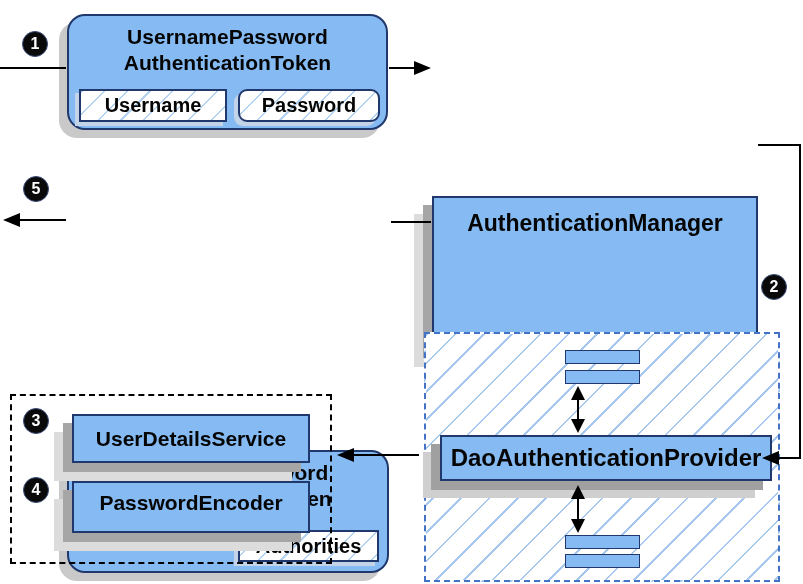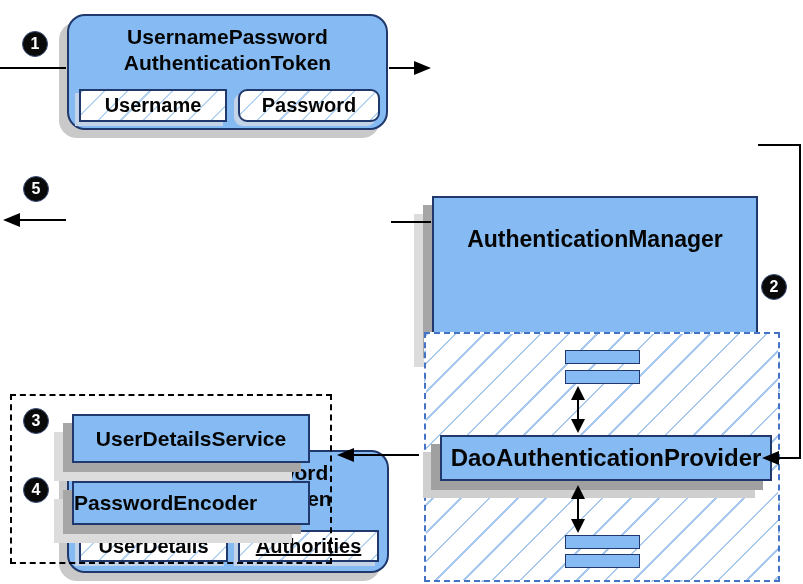--- a/index.html
+++ b/index.html
@@ -40,30 +40,29 @@
   <div class="bluebox token shadow-round lvl" style="left:67px;top:2px;width:321px;height:116px;">
     <div class="ttl">
       <div>UsernamePassword</div>
       <div>AuthenticationToken</div>
     </div>
     <div class="field" style="left:10px;top:73px;width:148px;height:33px;line-height:29px;">Username</div>
     <div class="field" style="left:169px;top:73px;width:142px;height:33px;line-height:29px;border-radius:9px;">Password</div>
   </div>
 
   <div class="bluebox shadow-rect lvl" style="left:432px;top:68px;width:326px;height:153px;text-align:center;">
-    <div style="font-size:23px;margin-top:28px;">AuthenticationManager</div>
+    <div style="font-size:23px;margin-top:12px;">AuthenticationManager</div>
   </div>
 
   <div class="bluebox token shadow-round lvl" style="left:67px;top:157px;width:322px;height:123px;">
     <div class="ttl">
       <div>UsernamePassword</div>
       <div>AuthenticationToken</div>
     </div>
-    <div class="field" style="left:10px;top:78px;width:149px;height:32px;line-height:28px;">UserDetails</div>
-    <div class="field" style="left:169px;top:78px;width:141px;height:32px;line-height:28px;text-decoration:underline;">Authorities</div>
+    <div class="field" style="left:169px;top:78px;width:141px;height:32px;line-height:28px;">Authorities</div>
   </div>
 
   <div style="position:absolute;left:440px;top:264px;width:285px;text-align:center;font-size:21px;line-height:27px;">
     <div>Authentication</div>
     <div>Providers</div>
   </div>
 
   <div class="hatch-big lvl" style="position:absolute;left:424px;top:332px;width:356px;height:250px;
        border:2px dashed #4472c4;box-sizing:border-box;">
     <div class="bar" style="left:139px;top:16px;"></div>
@@ -72,21 +71,21 @@
          font-size:24px;line-height:42px;white-space:nowrap;
          box-shadow:-9px 9px 0 #a0a0a0, -17px 17px 0 #cfcfcf;">DaoAuthenticationProvider</div>
     <div class="bar" style="left:139px;top:201px;"></div>
     <div class="bar" style="left:139px;top:220px;"></div>
   </div>
 
   <div class="lvl" style="position:absolute;left:10px;top:394px;width:322px;height:170px;
        border:2px dashed #000;box-sizing:border-box;">
     <div class="bluebox shadow-rect" style="left:60px;top:18px;width:238px;height:49px;text-align:center;
          font-size:21px;line-height:45px;">UserDetailsService</div>
-    <div class="bluebox shadow-rect" style="left:60px;top:85px;width:238px;height:44px;
+    <div class="bluebox shadow-rect" style="left:60px;top:85px;width:238px;height:52px;text-align:center;
          font-size:21px;line-height:40px;">PasswordEncoder</div>
   </div>
 
   <svg class="overlay" width="803" height="584" viewBox="0 0 803 584">
     <g stroke="#000" stroke-width="2" fill="#000">
 
       <line x1="0" y1="68" x2="66" y2="68"></line>
 
       <line x1="389" y1="68" x2="416" y2="68"></line>
       <polygon points="431,68 414,61 414,75" stroke="none"></polygon>

